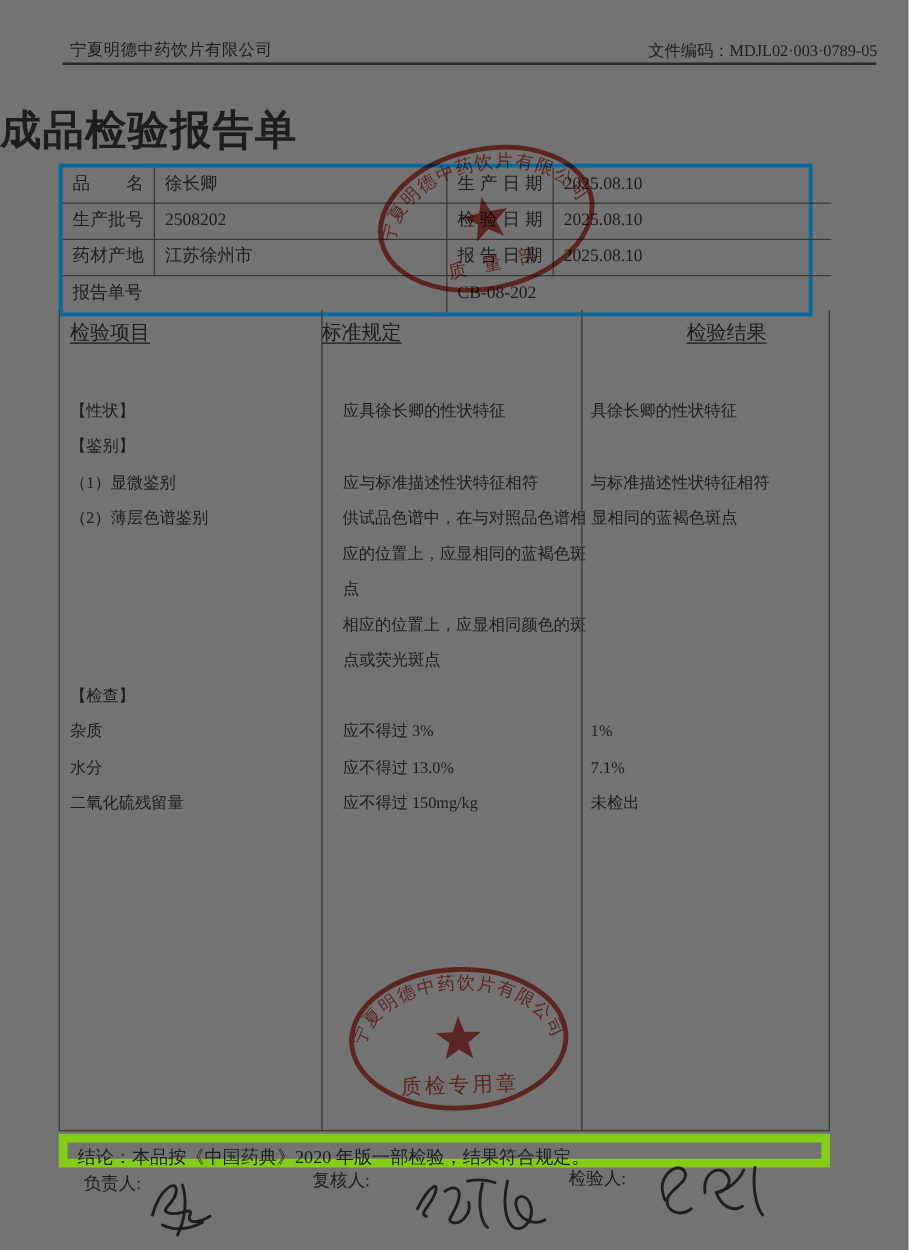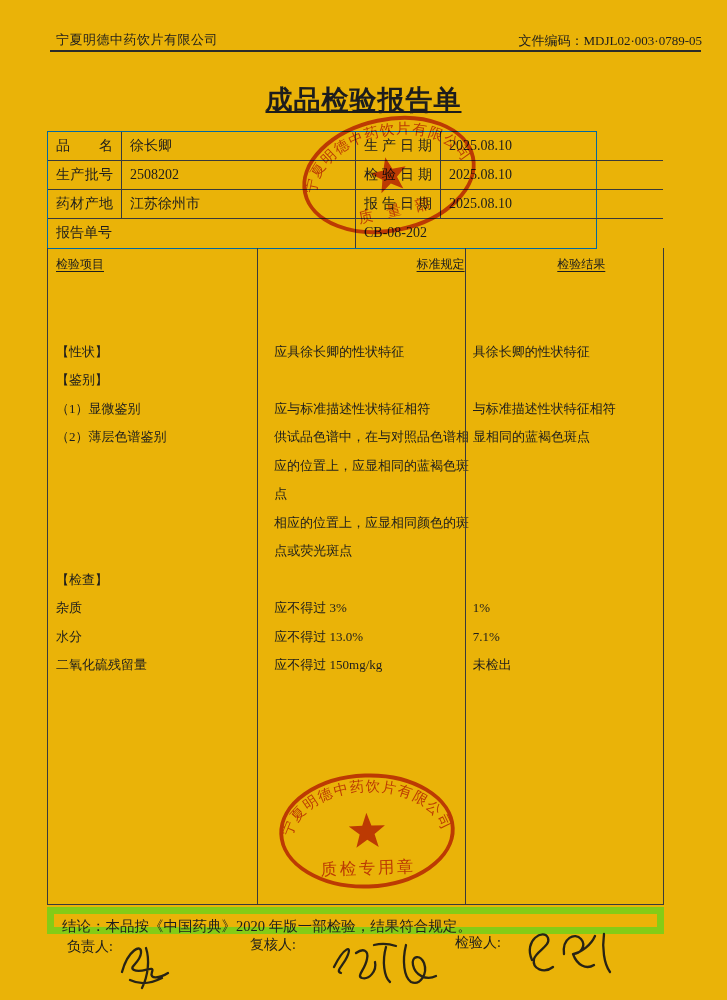--- a/index.html
+++ b/index.html
@@ -1,48 +1,48 @@
 <!DOCTYPE html>
 <html><head>
 <meta charset="utf-8">
 <style>
   * { margin:0; padding:0; box-sizing:border-box; }
   html,body { background:#ffffff; }
   body { width:727px; height:1000px; font-family:"Liberation Serif","DejaVu Serif",serif; color:#1d1d1d; }
-  .page { position:relative; width:727px; height:1000px; background:#eab308; overflow:hidden; }
+  .page { position:relative; width:727px; height:1000px; background:#737373; overflow:hidden; }
 
   
   .company { position:absolute; left:56px; top:31px; font-size:13px; letter-spacing:0.5px; }
   .doc-code { position:absolute; right:25px; top:32px; font-size:13px; }
   .header-rule { position:absolute; left:50px; right:26px; top:50px; height:2px; background:#2b2b2b; }
 
   
-  .title { position:absolute; left:0; right:0; top:82px; text-align:center; font-size:27px; font-weight:bold; letter-spacing:1px;text-decoration:underline; }
-
-  
-  .info-table { position:absolute; left:47px; top:131px; width:550px; border:1px solid #0369a1; display:grid; grid-template-columns:74px 234px 85px 222px; }
+  .title { position:absolute; left:0; right:0; top:82px; text-align:left; font-size:33px; font-weight:bold; letter-spacing:1px; }
+
+  
+  .info-table { position:absolute; left:47px; top:131px; width:603px; border:3px solid #0369a1; display:grid; grid-template-columns:74px 234px 85px 222px; }
   .info-table .cell { border-right:1px solid #3a3a3a; border-bottom:1px solid #3a3a3a; height:29px; font-size:14px; padding:0 8px; display:block; line-height:28px; white-space:nowrap; overflow:hidden; }
   .info-table .cell.last-col { border-right:none; }
   .info-table .cell.last-row { border-bottom:none; }
   .info-table .spread { text-align:justify; text-align-last:justify; }
   .info-table .span2a { grid-column:1 / 3; }
   .info-table .span2b { grid-column:3 / 5; }
 
   
   .result-table { position:absolute; left:47px; top:248px; width:617px; height:657px; border:1px solid #3a3a3a; border-top:none; }
   .vdiv { position:absolute; top:0; bottom:0; width:1px; background:#3a3a3a; }
   .vdiv.d1 { left:209px; }
   .vdiv.d2 { left:417px; }
-  .rt-header { display:flex; padding-top:8px; height:38px; font-size:12px; }
+  .rt-header { display:flex; padding-top:8px; height:38px; font-size:16px; }
   .rt-header .hc { text-decoration:underline; text-underline-offset:3px; }
   .rt-header .h1 { width:210px; padding-left:8px; }
-  .rt-header .h2 { width:208px; text-align:right; }
+  .rt-header .h2 { width:208px; text-align:left; }
   .rt-header .h3 { width:199px; text-align:center;padding-left:35px; }
   .tline { display:flex; height:28.5px; line-height:28.5px; font-size:13px; }
-  .tc { white-space:nowrap; overflow:visible;margin-top:23px; }
+  .tc { white-space:nowrap; overflow:visible; }
   .tc.c1 { width:210px; padding-left:8px; }
   .tc.c2 { width:208px; padding-left:17px; }
   .tc.c3 { width:199px; padding-left:8px; }
 
   
   .conclusion { position:absolute; left:47px; top:907px; width:617px; height:27px; border:7px solid #84cc16; font-size:14.5px; line-height:25px; padding-left:8px; white-space:nowrap; }
 
   
   .sig-label { position:absolute; font-size:14px; }
   .sig-label.resp { left:43px; top:938px;margin-left:24px; }

